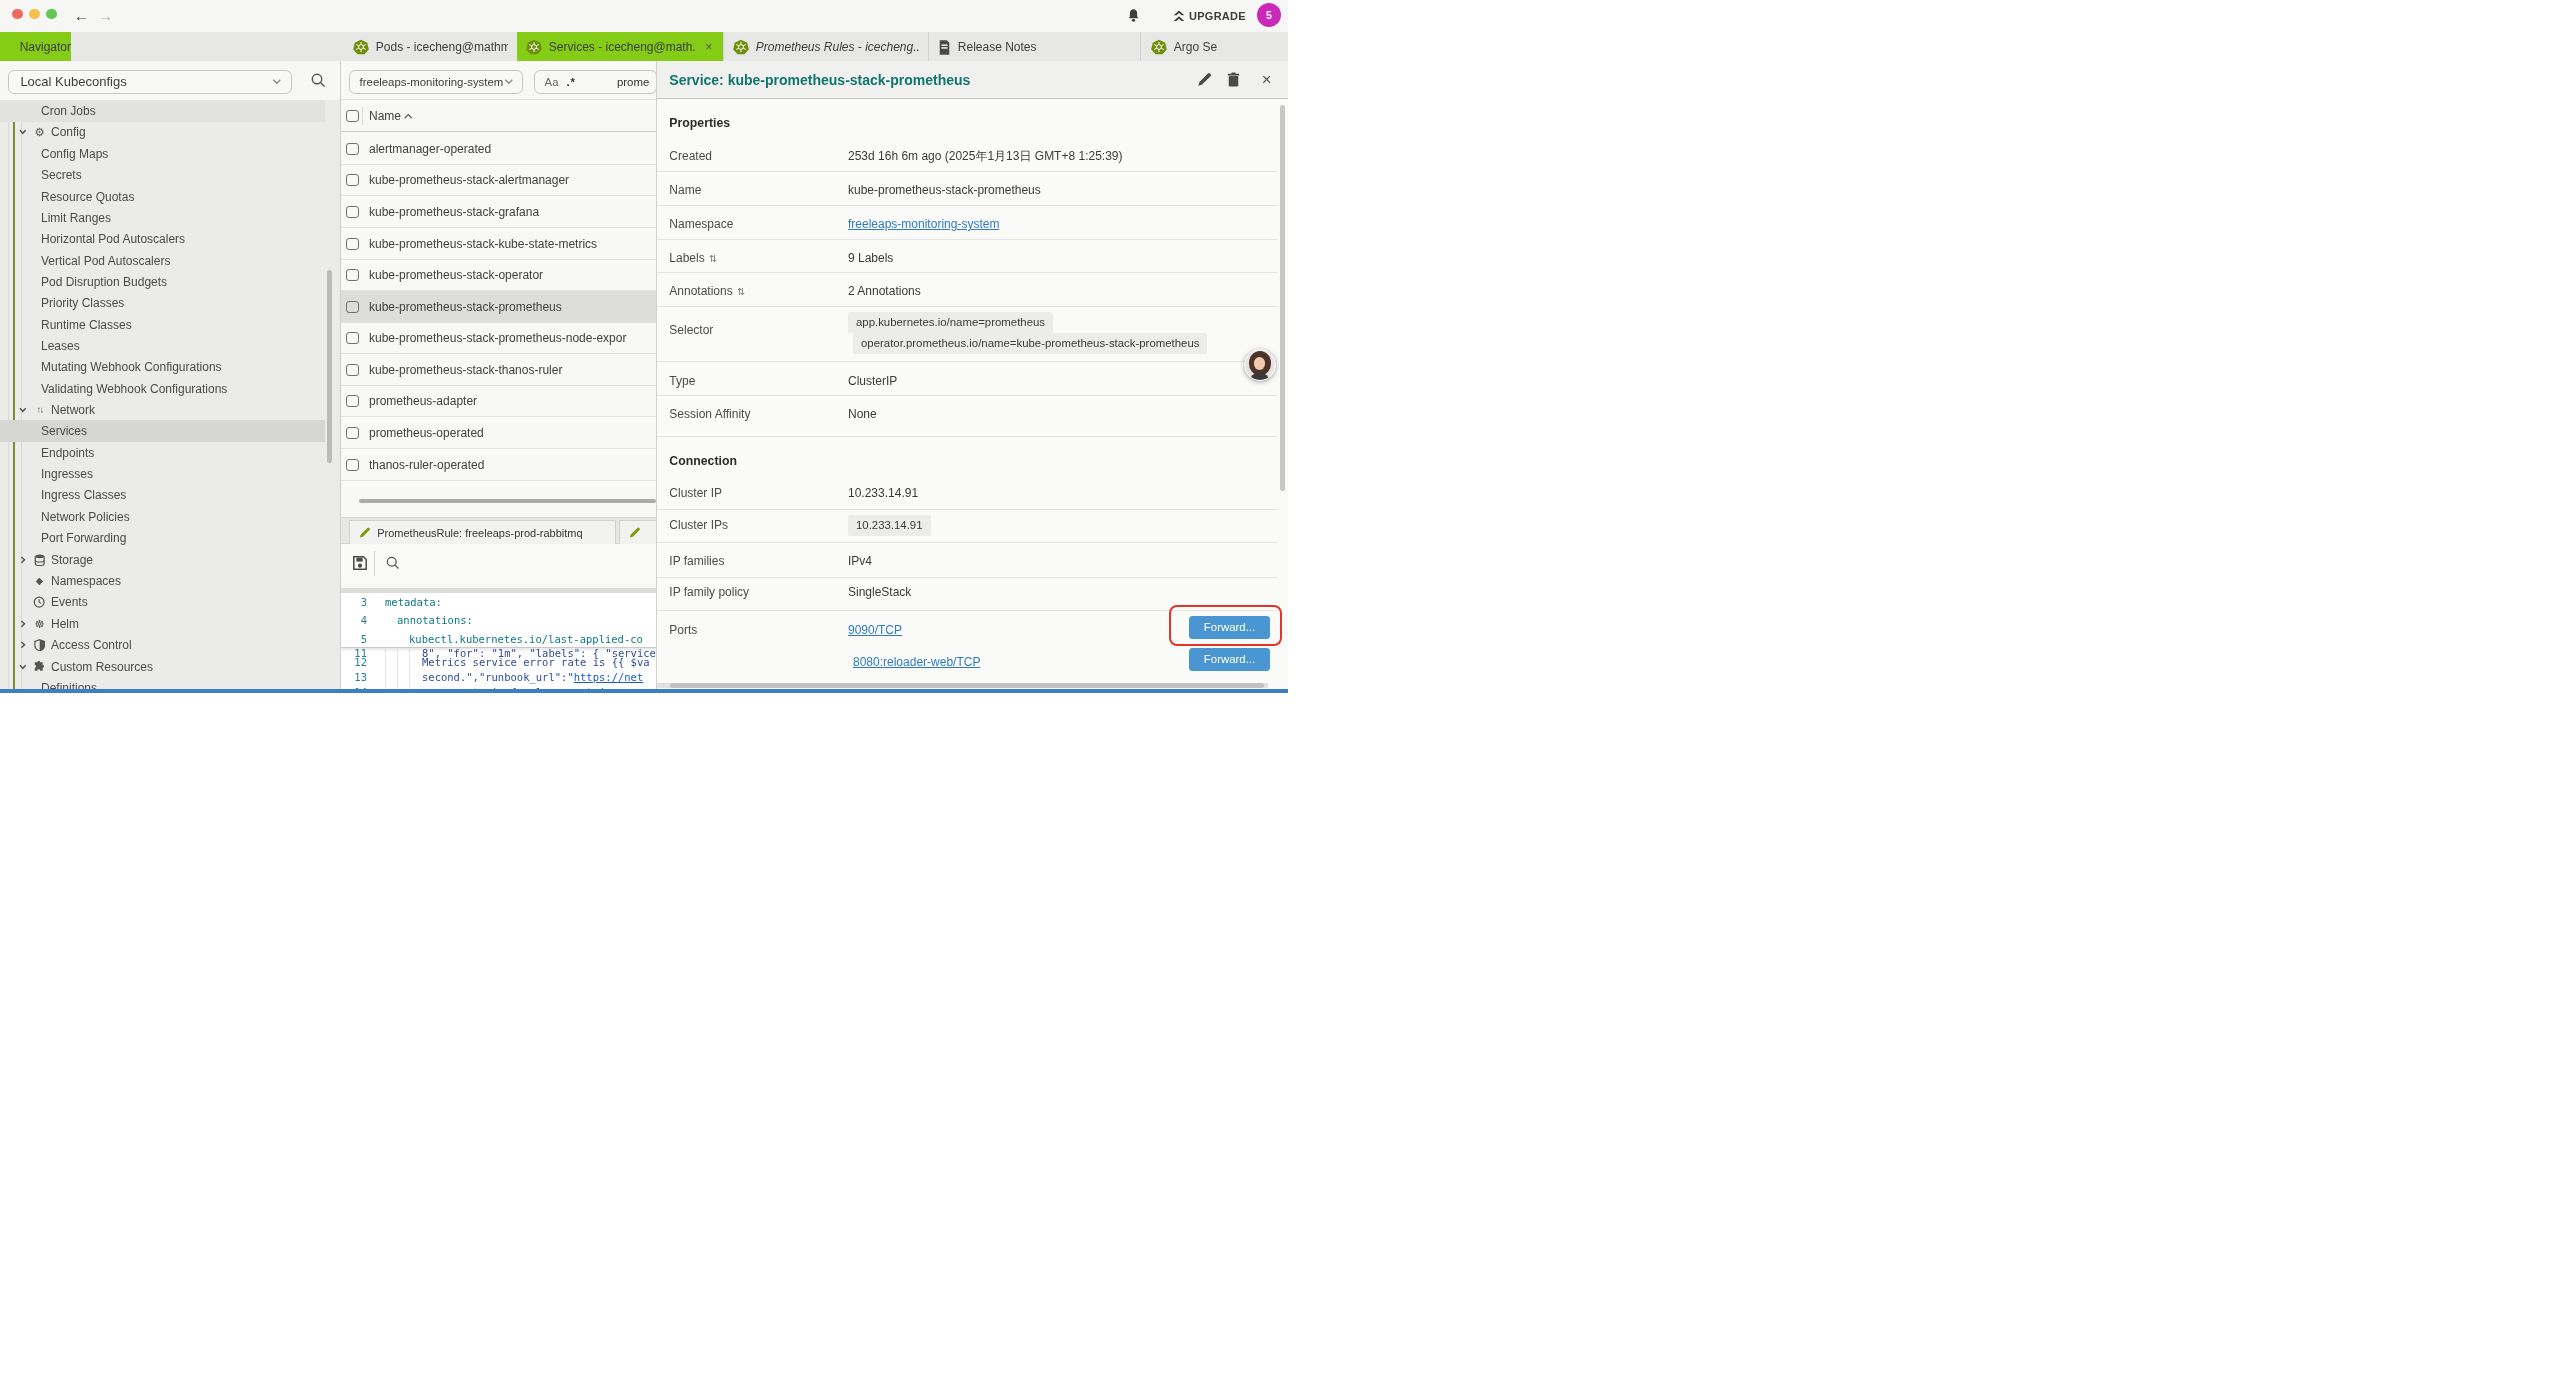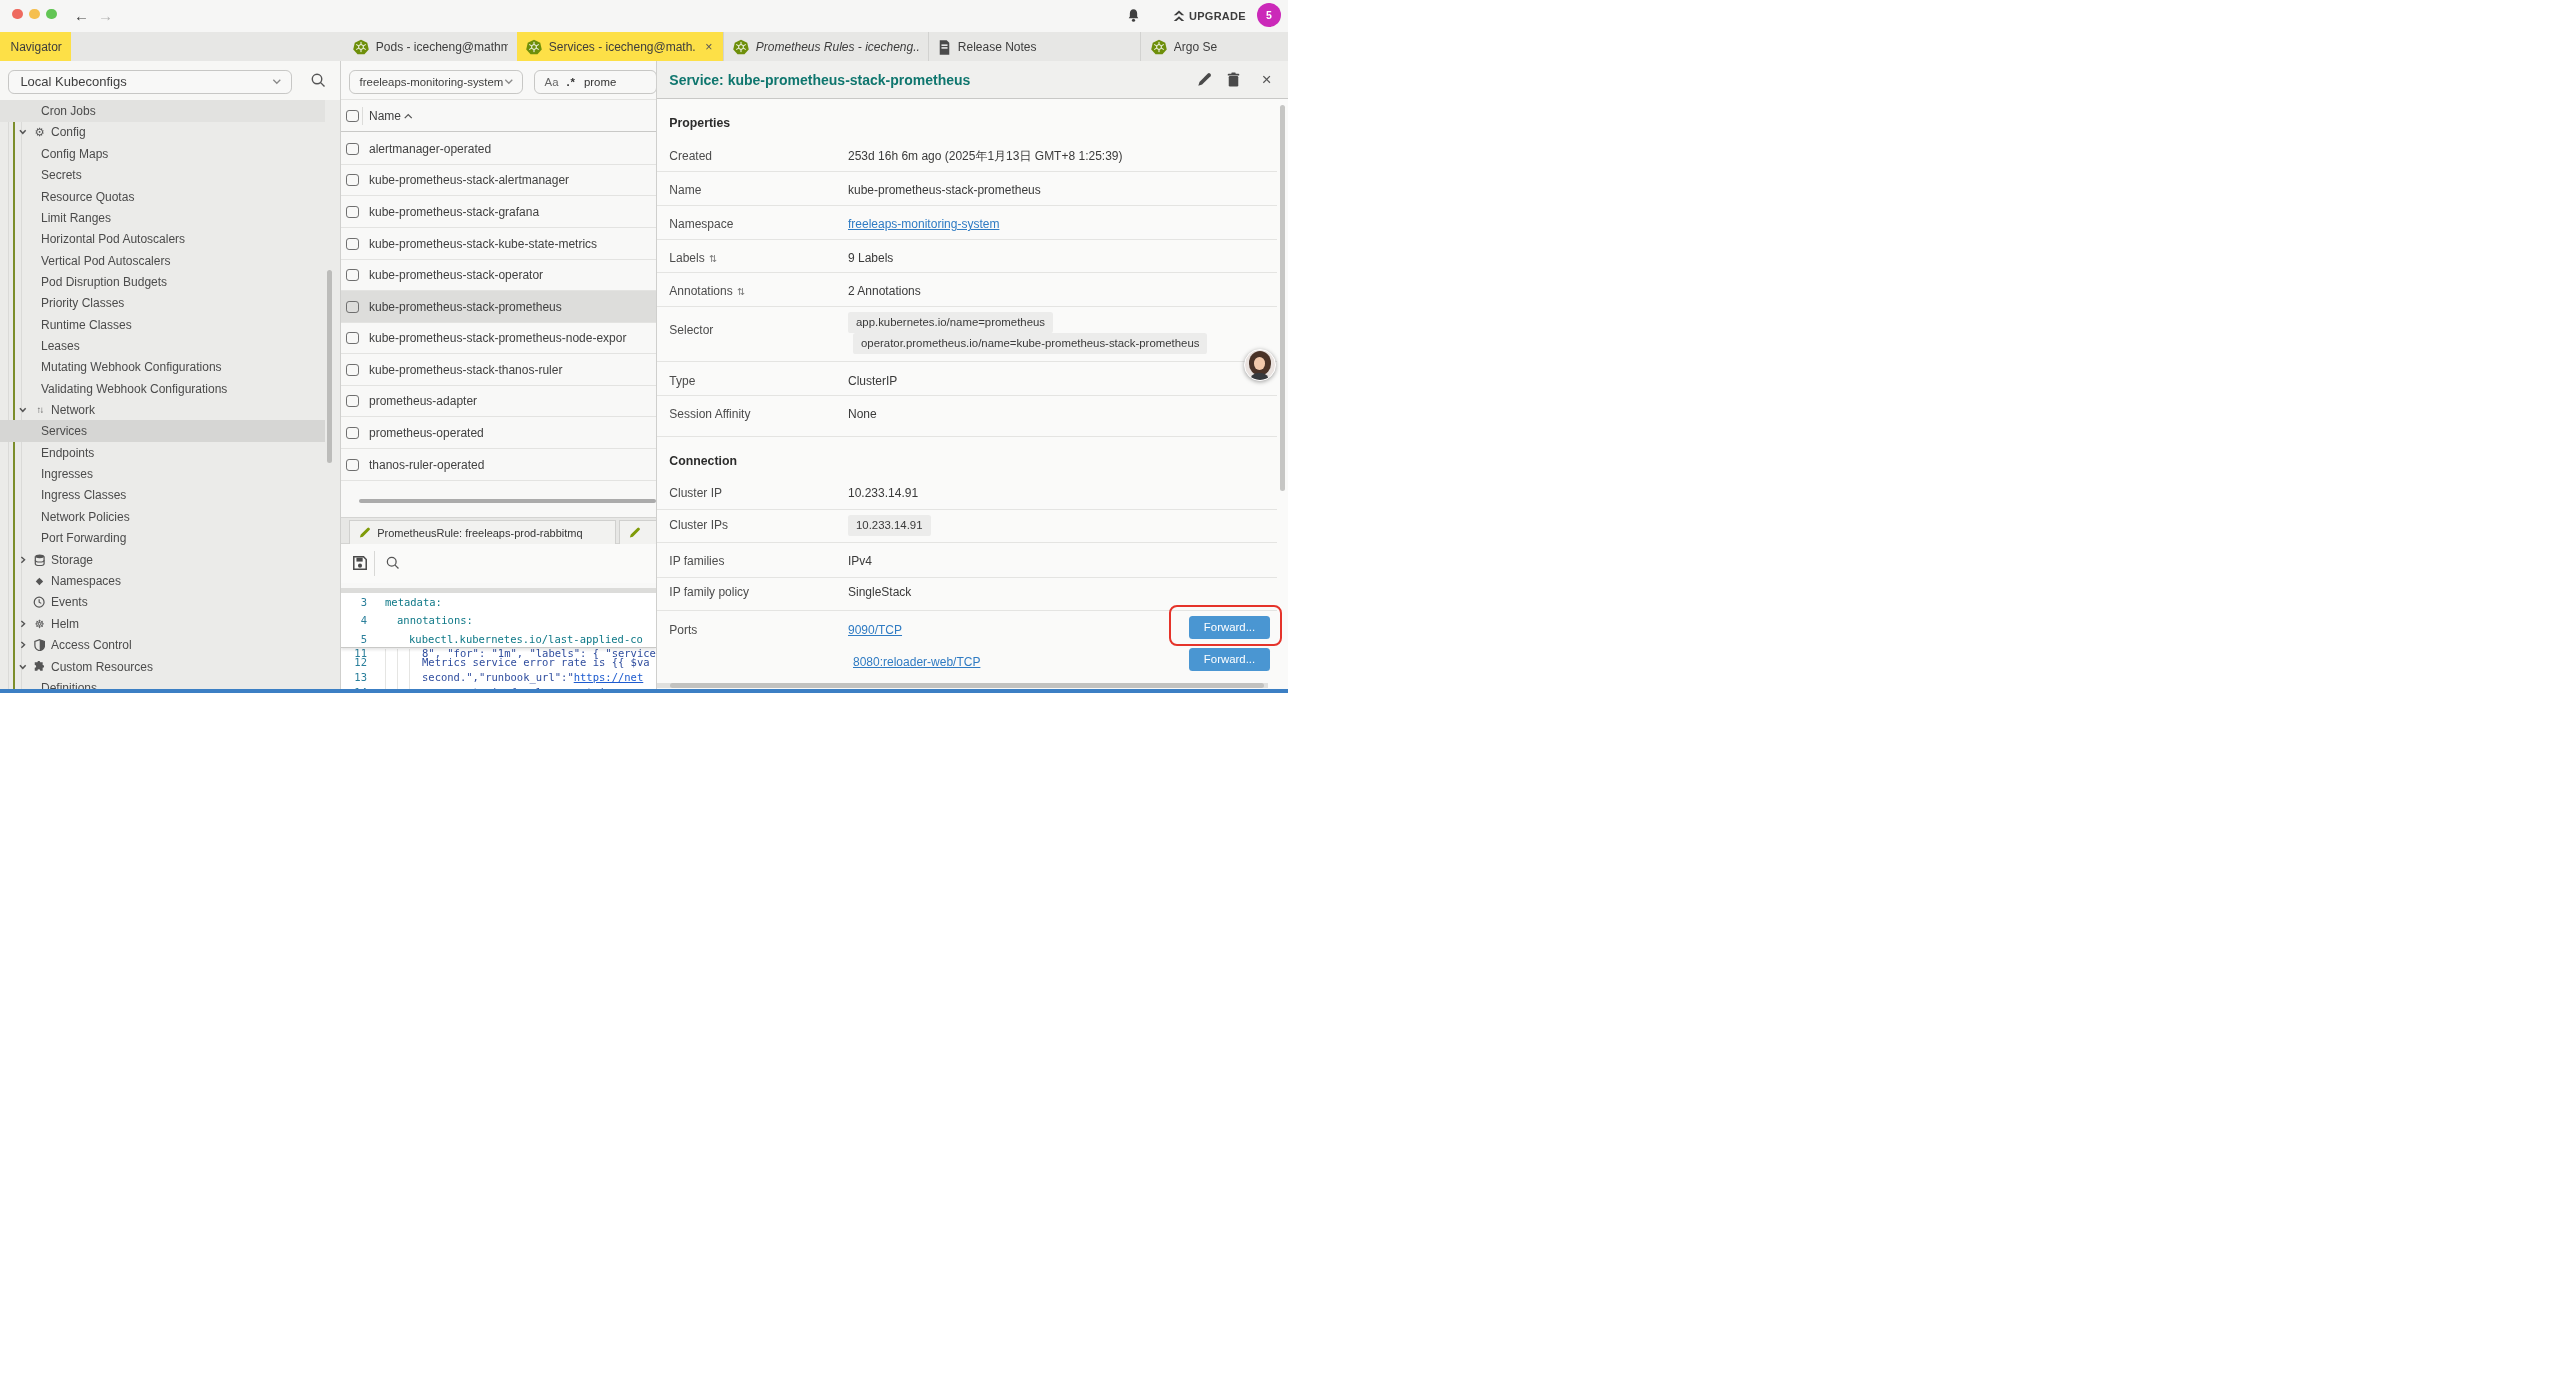--- a/index.html
+++ b/index.html
@@ -14,21 +14,21 @@
   .nav-arrow { font-size:15px; line-height:32px; }
   .upgrade-wrap { right:42px; top:0; height:32px; display:flex; align-items:center; gap:3px; }
   .upgrade-text { font-size:11px; font-weight:600; color:#3c3c3c; letter-spacing:0.3px; }
   .badge { right:7px; top:2.6px; width:24px; height:24px; border-radius:50%; background:#cb29b9;
     color:#fff; font-size:10.5px; font-weight:700; text-align:center; line-height:24px; }
 
   
   .tabrow { left:0; top:32px; width:1288px; height:30px; background:#e7e7e5; border-bottom:0.9px solid #d6d6d4; }
   .ptab { height:30px; line-height:30px; font-size:12px; color:#3d3d3d; overflow:hidden; white-space:nowrap; }
   .ptab.gray { background:#e7e7e5; border-right:0.9px solid #d2d2d0; }
-  .ptab.white { background:#fde047; border-right:0.9px solid #d2d2d0; }
+  .ptab.white { background:#84cc16; border-right:0.9px solid #d2d2d0;text-align:right; }
   .tab-inner { display:flex; align-items:center; height:30px; padding:0 8.8px; gap:7px; }
   .tab-label { overflow:hidden; white-space:nowrap; flex:1 1 auto; }
   .tab-close { font-size:12.3px; color:#555; padding:0 1.8px; flex:0 0 auto; }
   .italic { font-style:italic; }
 
   
   .leftpanel { left:0; top:61px; width:341px; height:631px; background:#ebebe9; border-right:0.9px solid #cfcfcd; overflow:hidden; }
   .lp-toolbar { left:0; top:0; width:341px; height:39px; background:#f7f7f5; }
   .combo { border:0.9px solid #c7c7c5; border-radius:6.1px; background:#f8f8f7; display:flex; align-items:center; }
   .combo .ctext { flex:1; font-size:13px; color:#3e3e3e; padding-left:11.4px; overflow:hidden; white-space:nowrap; }
@@ -40,21 +40,21 @@
   .titem.sel { background:#d6d6d4; width:325px; }
   .chev { position:absolute; left:17.5px; top:6.1px; }
   .ticon { position:absolute; left:32px; top:0; width:15px; height:22px; display:flex; align-items:center; justify-content:center; font-size:11.4px; color:#555; }
   .lab-child { left:41px; } .lab-group { left:51px; }
   .sbar { background:#bcbcba; border-radius:2.6px; }
 
   
   .midpanel { left:341px; top:61px; width:315px; height:631px; background:#f8f8f7; overflow:hidden; }
   .mid-toolbar { left:0; top:0; width:315px; height:39px; background:#f8f8f7; border-bottom:0.9px solid #e3e3e1; }
   .filterbox { border:0.9px solid #c7c7c5; border-radius:6.1px; background:#f8f8f7; display:flex; align-items:center; gap:8px; padding-left:9.6px; font-size:11.4px; }
-  .fcase { color:#666; } .fregex { color:#333; font-weight:700; letter-spacing:0.9px; } .fval { color:#333; }
+  .fcase { color:#666; } .fregex { color:#333; font-weight:700; letter-spacing:0.9px; } .fval { color:#333;margin-left:33px; }
   .thead { left:0; top:39px; width:315px; height:32px; background:#f8f8f7; border-bottom:0.9px solid #c9c9c7; }
   .cbx { position:absolute; width:12.3px; height:12.3px; border:1.3px solid #6e6e6e; border-radius:3.1px; background:transparent; }
   .trow { left:0; width:315px; height:32px; line-height:32px; border-bottom:0.9px solid #e3e3e1; font-size:12px; color:#414141; white-space:nowrap; overflow:hidden; }
   .trow.sel { background:#dddddb; }
   .rlabel { position:absolute; left:28px; top:0; }
   .etabstrip { left:0; top:456px; width:315px; height:27px; background:#e7e7e5; border-top:0.9px solid #d4d4d2; border-bottom:0.9px solid #d4d4d2; }
   .etab { position:absolute; top:1.8px; height:24.6px; background:#f2f2f0; border:0.9px solid #d0d0ce; border-bottom:none; display:flex; align-items:center; gap:7px; padding:0 8.8px; font-size:11px; color:#363636; white-space:nowrap; overflow:hidden; }
   .etoolbar { left:0; top:483px; width:315px; height:39px; background:#fafaf9; }
   .grayband { left:0; top:527px; width:315px; height:5.3px; background:#dcdcda; }
   .editor { left:0; top:532px; width:315px; height:99px; background:#fff; overflow:hidden;

